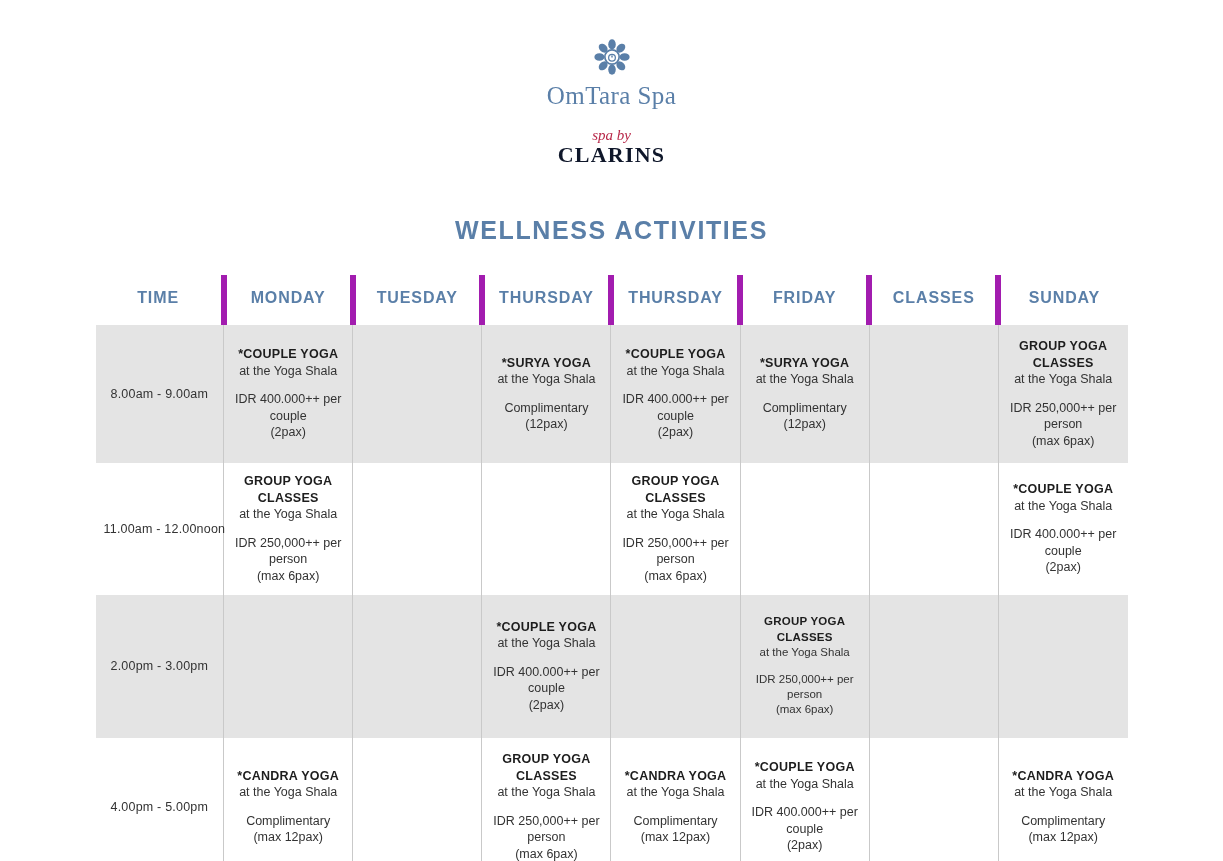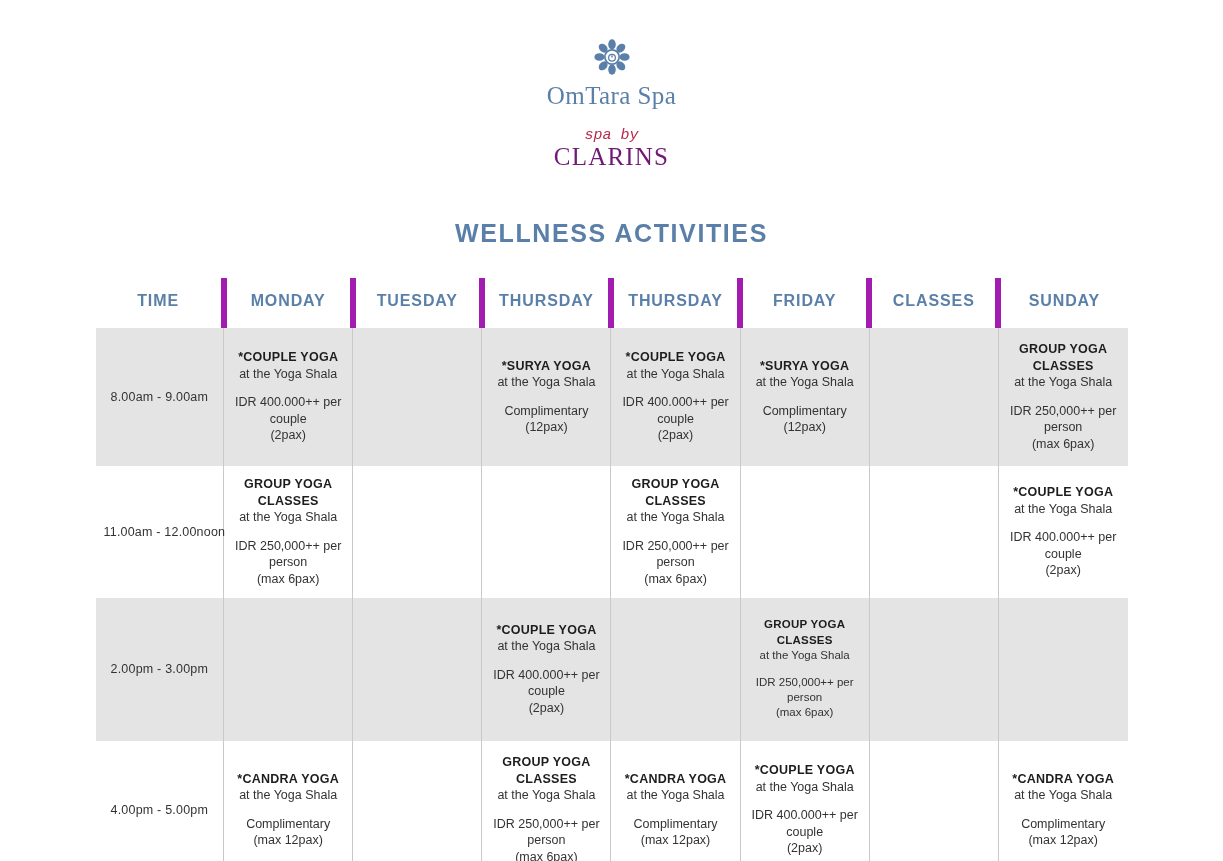--- a/index.html
+++ b/index.html
@@ -35,33 +35,34 @@
   }
   .brand-name {
     font-family: "Liberation Serif", serif;
     font-size: 25px;
     letter-spacing: 0.4px;
     color: #5a7fa8;
     line-height: 1.1;
     margin-bottom: 18px;
   }
   .brand-sub-script {
-    font-family: Liberation Mono, monospace;
+    font-family: Liberation Serif, serif;
     font-style: italic;
     font-size: 15px;
     color: #b8294a;
     line-height: 1;
     margin-bottom: 1px;
   }
   .brand-sub-main {
     font-family: "Liberation Serif", serif;
-    font-size: 25px;
+    font-size: 22px;
     letter-spacing: 1.2px;
-    color: #701a75;
+    color: #0f172a;
     line-height: 1;
+    font-weight: bold;
   }
 
   
   .page-title {
     margin-top: 50px;
     text-align: center;
     font-size: 25px;
     font-weight: bold;
     letter-spacing: 1.6px;
     color: #5a7fa8;

